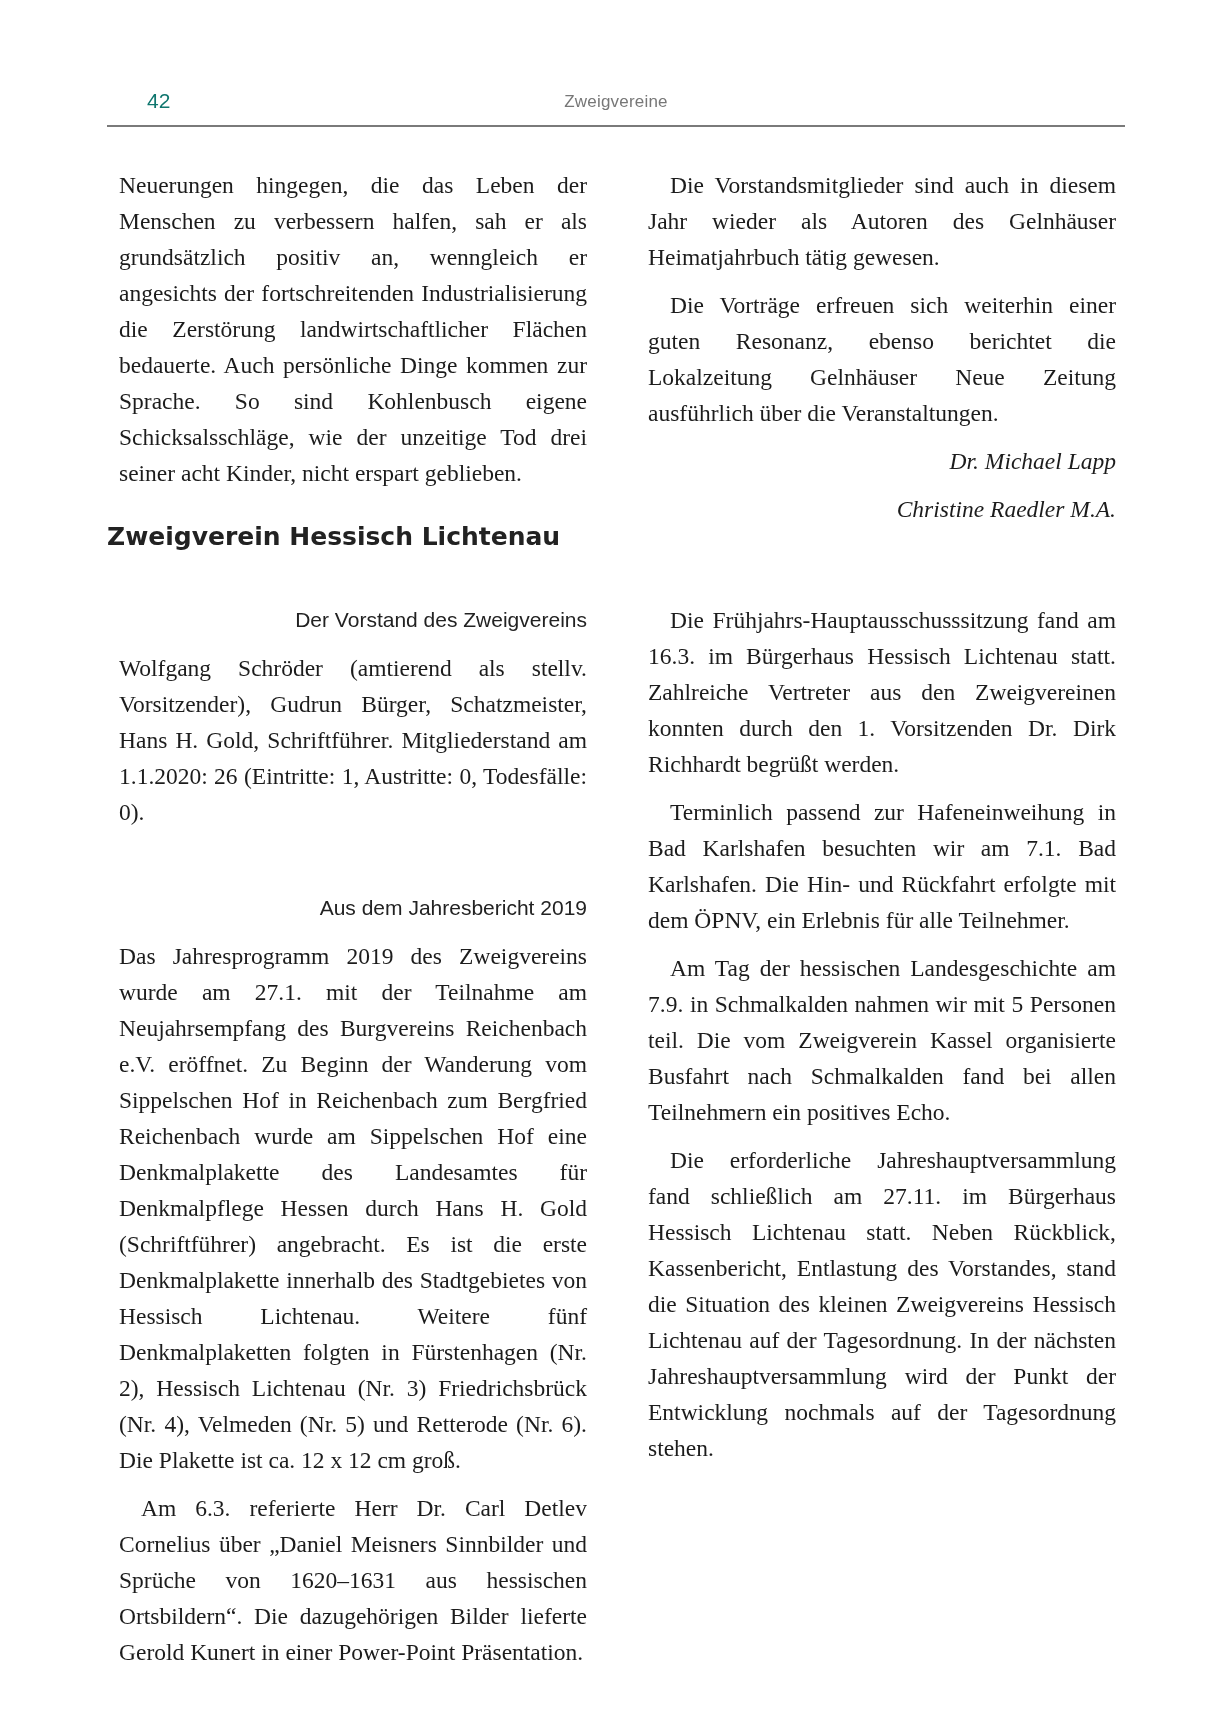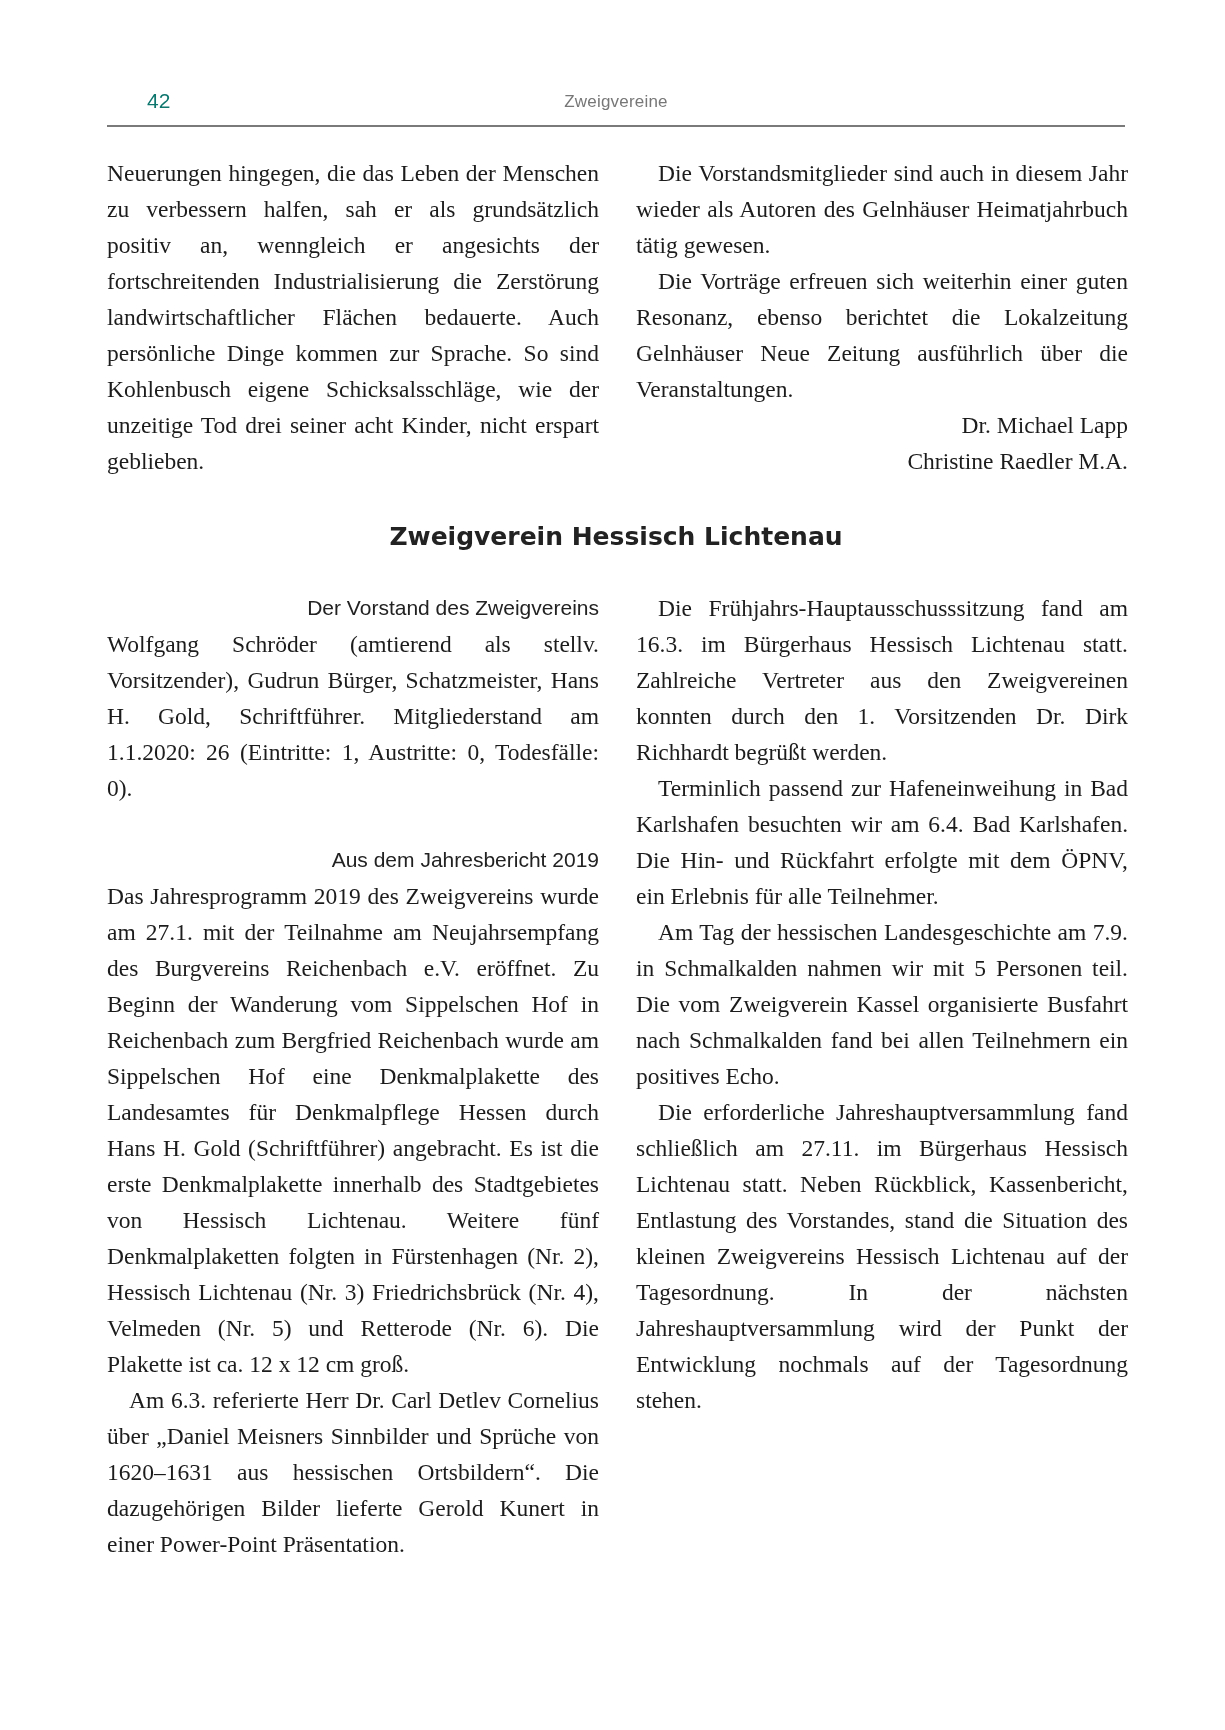--- a/index.html
+++ b/index.html
@@ -2,26 +2,26 @@
 <html><head>
 <meta charset="utf-8">
 <style>
   html, body { margin: 0; padding: 0; background: #ffffff; }
   body { width: 1225px; height: 1730px; position: relative; overflow: hidden; color: #1c1c1c; }
   .header { position: absolute; left: 107px; top: 84px; width: 1018px; height: 42px; }
   .pagenum { position: absolute; left: 2px; top: 5px; font-family: "Liberation Sans", sans-serif; font-size: 21px; color: #0f766e; margin-left: 38px; }
   .runhead { position: absolute; left: 0; right: 0; top: 8px; text-align: center; font-family: "Liberation Sans", sans-serif; font-size: 17px; color: #777; letter-spacing: 0.2px; }
   .rule { position: absolute; left: 107px; top: 125px; width: 1018px; height: 2px; background: #7a7a7a; }
   .col { position: absolute; width: 492px; font-family: "Liberation Serif", serif; font-size: 23.5px; line-height: 36px; text-align: justify; }
-  .col p { margin: 0; }
+  .col p { margin: 12px; }
   .col p.ind { text-indent: 22px; }
-  .col .sig { text-align: right; }
+  .col .sig { text-align: right; font-style: italic; }
   .col .sub { font-family: "Liberation Sans", sans-serif; font-size: 21px; text-align: right; color: #222; }
   .col .gap { height: 36px; }
-  .title { position: absolute; left: 107px; width: 1018px; top: 522px; text-align: center; font-family: "DejaVu Sans", sans-serif; font-weight: bold; font-size: 25px; color: #222; }
+  .title { position: absolute; left: 107px; width: 1018px; top: 522px; text-align: left; font-family: "DejaVu Sans", sans-serif; font-weight: bold; font-size: 25px; color: #222; }
   .c1top { left: 107px; top: 155px; }
   .c2top { left: 636px; top: 155px; }
   .c1bot { left: 107px; top: 590px; }
   .c2bot { left: 636px; top: 590px; }
 </style>
 </head>
 <body>
 
 <div class="header">
   <span class="pagenum">42</span>
@@ -46,16 +46,16 @@
   <p class="sub">Der Vorstand des Zweigvereins</p>
   <p>Wolfgang Schröder (amtierend als stellv. Vorsitzender), Gudrun Bürger, Schatzmeister, Hans H. Gold, Schriftführer. Mitgliederstand am 1.1.2020: 26 (Eintritte: 1, Austritte: 0, Todesfälle: 0).</p>
   <div class="gap"></div>
   <p class="sub">Aus dem Jahresbericht 2019</p>
   <p>Das Jahresprogramm 2019 des Zweigvereins wurde am 27.1. mit der Teilnahme am Neujahrsempfang des Burgvereins Reichenbach e.V. eröffnet. Zu Beginn der Wanderung vom Sippelschen Hof in Reichenbach zum Bergfried Reichenbach wurde am Sippelschen Hof eine Denkmalplakette des Landesamtes für Denkmalpflege Hessen durch Hans H. Gold (Schriftführer) angebracht. Es ist die erste Denkmalplakette innerhalb des Stadtgebietes von Hessisch Lichtenau. Weitere fünf Denkmalplaketten folgten in Fürstenhagen (Nr. 2), Hessisch Lichtenau (Nr. 3) Friedrichsbrück (Nr. 4), Velmeden (Nr. 5) und Retterode (Nr. 6). Die Plakette ist ca. 12 x 12 cm groß.</p>
   <p class="ind">Am 6.3. referierte Herr Dr. Carl Detlev Cornelius über „Daniel Meisners Sinnbilder und Sprüche von 1620–1631 aus hessischen Ortsbildern“. Die dazugehörigen Bilder lieferte Gerold Kunert in einer Power-Point Präsentation.</p>
 </div>
 
 <div class="col c2bot">
   <p class="ind">Die Frühjahrs-Hauptausschusssitzung fand am 16.3. im Bürgerhaus Hessisch Lichtenau statt. Zahlreiche Vertreter aus den Zweigvereinen konnten durch den 1. Vorsitzenden Dr. Dirk Richhardt begrüßt werden.</p>
-  <p class="ind">Terminlich passend zur Hafeneinweihung in Bad Karlshafen besuchten wir am 6.4. Bad Karlshafen. Die Hin- und Rückfahrt erfolgte mit dem ÖPNV, ein Erlebnis für alle Teilnehmer.</p>
+  <p class="ind">Terminlich passend zur Hafeneinweihung in Bad Karlshafen besuchten wir am 7.1. Bad Karlshafen. Die Hin- und Rückfahrt erfolgte mit dem ÖPNV, ein Erlebnis für alle Teilnehmer.</p>
   <p class="ind">Am Tag der hessischen Landesgeschichte am 7.9. in Schmalkalden nahmen wir mit 5 Personen teil. Die vom Zweigverein Kassel organisierte Busfahrt nach Schmalkalden fand bei allen Teilnehmern ein positives Echo.</p>
   <p class="ind">Die erforderliche Jahreshauptversammlung fand schließlich am 27.11. im Bürgerhaus Hessisch Lichtenau statt. Neben Rückblick, Kassenbericht, Entlastung des Vorstandes, stand die Situation des kleinen Zweigvereins Hessisch Lichtenau auf der Tagesordnung. In der nächsten Jahreshauptversammlung wird der Punkt der Entwicklung nochmals auf der Tagesordnung stehen.</p>
 </div>
 
 </body></html>

